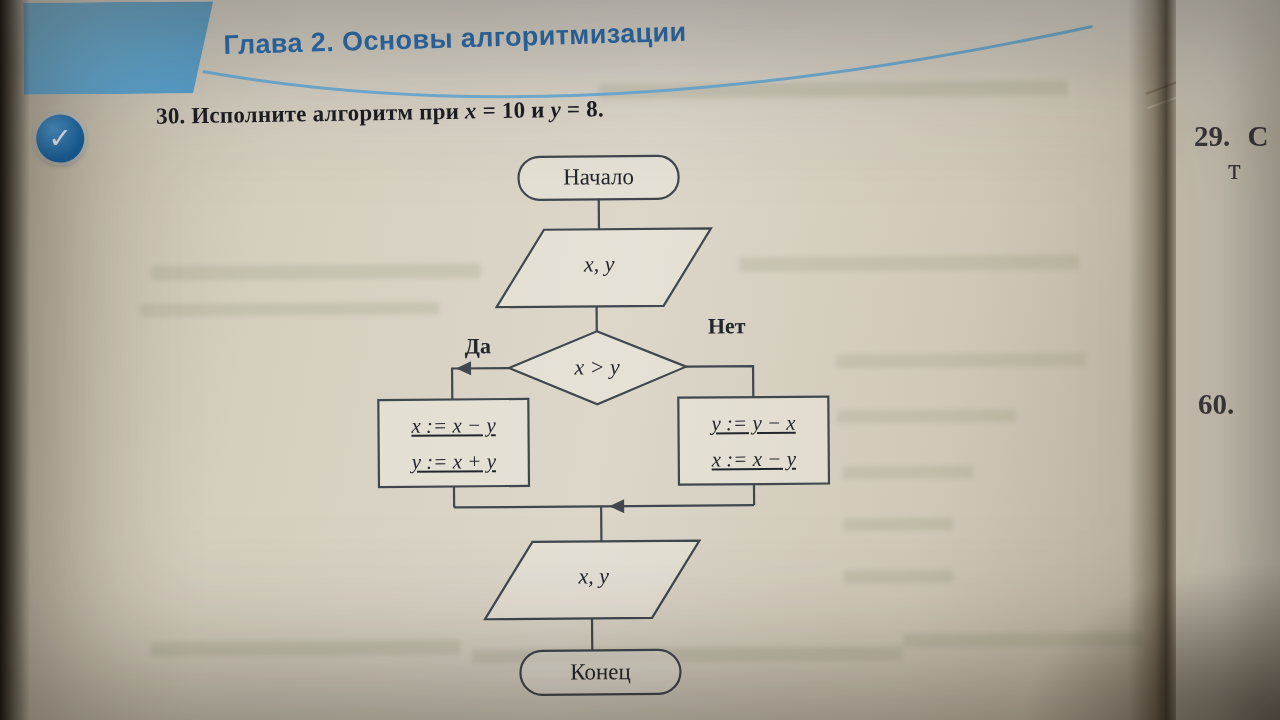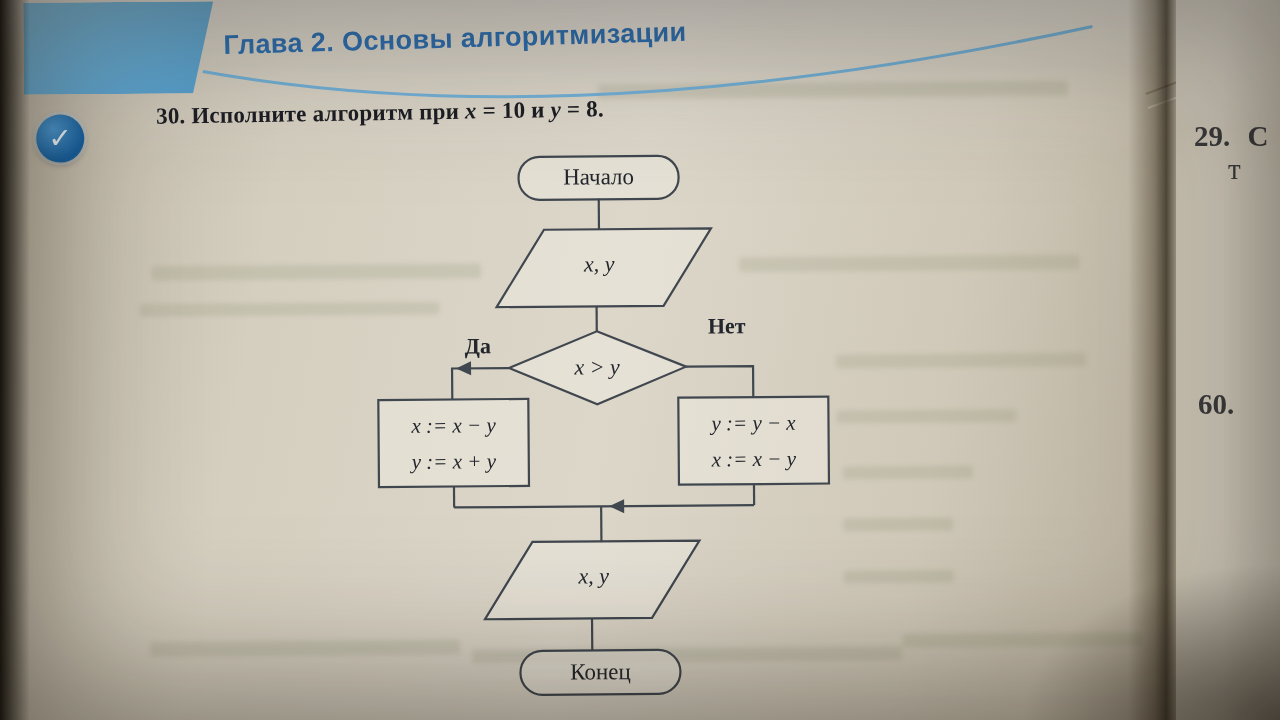--- a/index.html
+++ b/index.html
@@ -34,21 +34,21 @@
   .task{position:absolute;left:158px;top:98px;font-size:23px;font-weight:700;color:#1d1e24;
     transform:rotate(-0.5deg);letter-spacing:.2px;white-space:nowrap;}
   .task .math{font-style:italic;}
 
   svg.layer{position:absolute;inset:0;width:1280px;height:720px;}
   .fc-label{position:absolute;display:flex;align-items:center;justify-content:center;
     color:#23262c;font-size:23px;line-height:1.1;text-align:center;}
   .fc-label.math{font-style:italic;font-size:22px;}
   .fc-branch{font-size:22px;font-weight:600;}
   .fc-proc{flex-direction:column;font-style:italic;font-size:21px;}
-  .fc-proc span{display:block;line-height:36px;white-space:nowrap;}
+  .fc-proc span{display:block;line-height:36px;white-space:nowrap;text-decoration:underline;}
 
   .ghost{position:absolute;background:#5f6b42;opacity:.13;filter:blur(2.5px);border-radius:3px;}
 
   .rp-line{position:absolute;font-weight:700;font-size:29px;color:#2b2c31;opacity:.9;}
 </style>
 </head>
 <body>
 
 <div class="photo">
   <div class="paper"></div>

